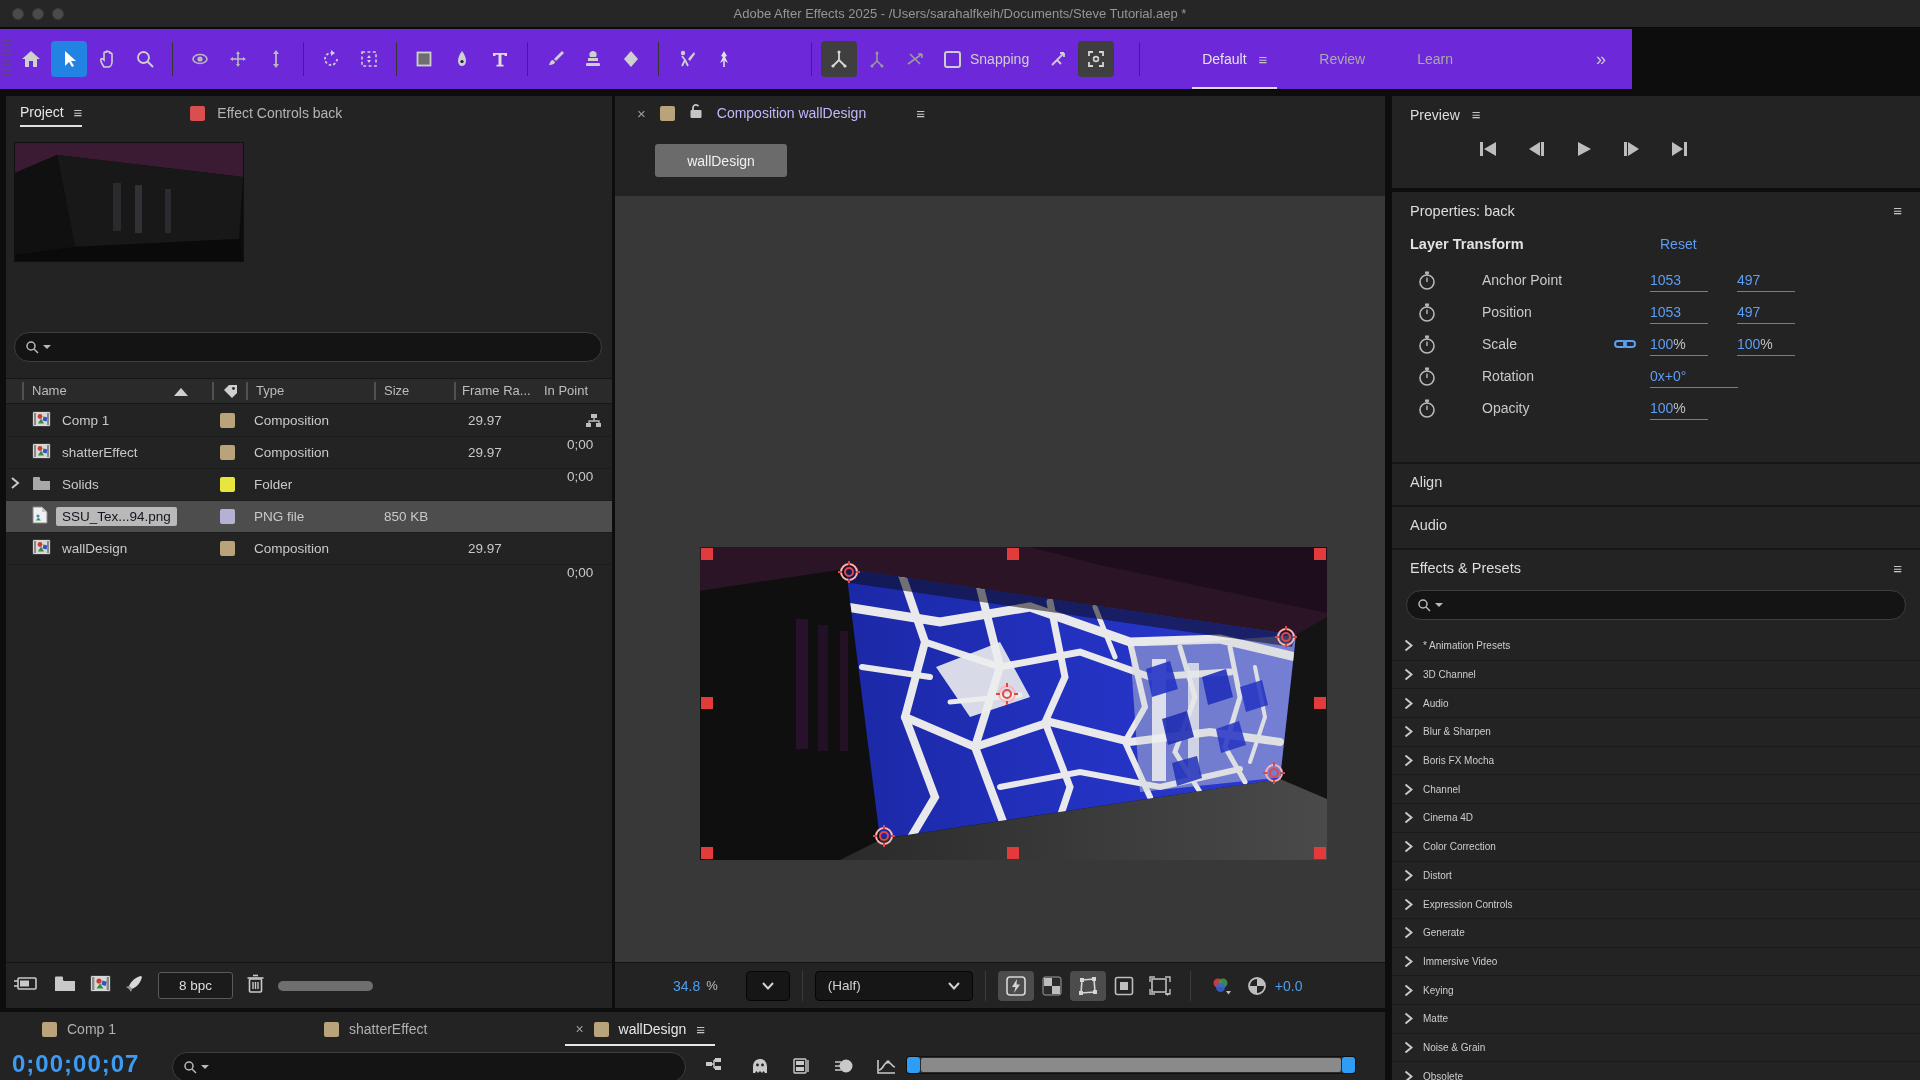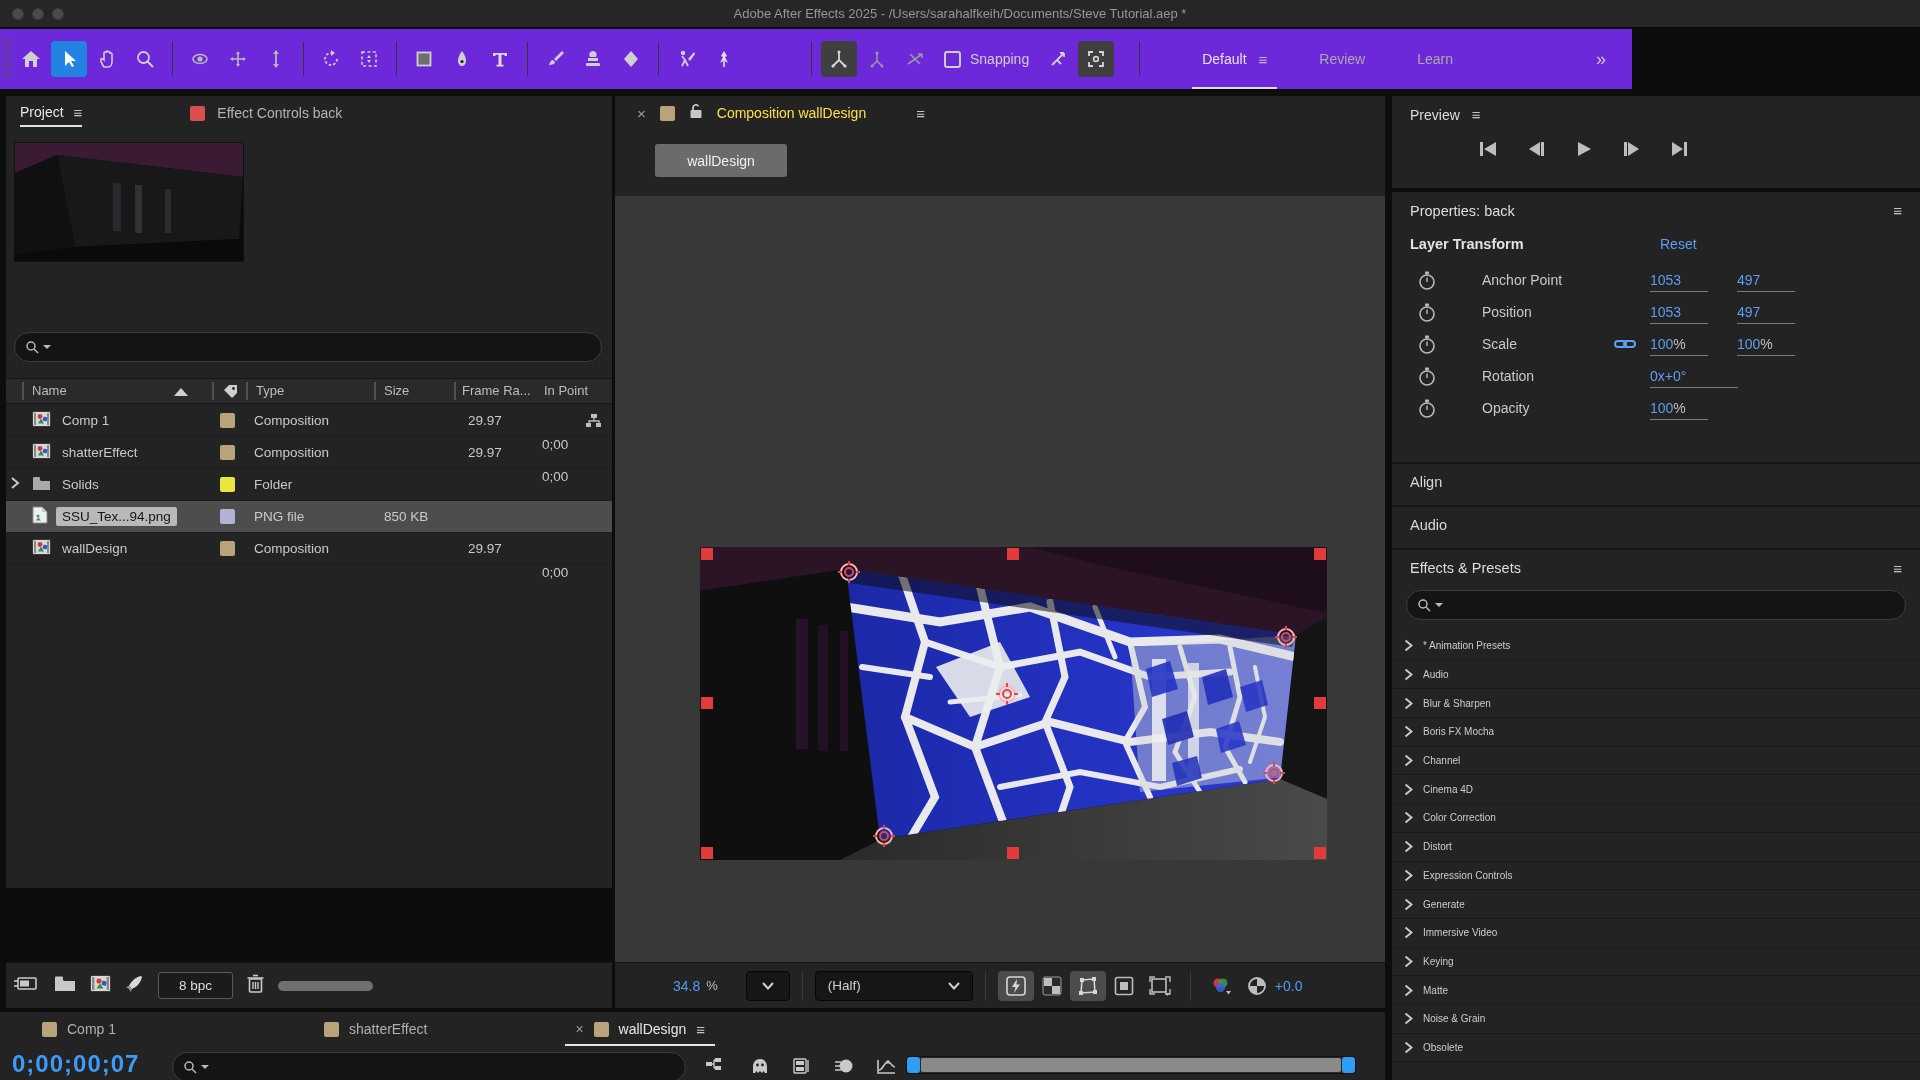--- a/index.html
+++ b/index.html
@@ -43,21 +43,21 @@
   .panel-tabs { display:flex; align-items:center; height:34px; padding-left:14px; }
   .ptab { color:#e6e6e6; font-size:14px; display:flex; gap:10px; align-items:center;
     position:relative; padding-bottom:2px; }
   .ptab .menu { color:#c4c4c4; font-size:15px; }
   .ptab.active::after { content:""; position:absolute; left:0; right:0; bottom:-4px;
     height:2px; background:#e0e0e0; }
   .ptab-dim { color:#b4b4b4; font-size:14px; }
   .sq { width:15px; height:15px; border-radius:2px; display:inline-block; }
 
   
-  #project-panel { left:6px; top:96px; width:606px; height:792px; }
+  #project-panel { left:6px; top:96px; width:606px; height:912px; }
   .proj-thumb { position:absolute; left:8px; top:46px; width:230px; height:120px;
     border:1px solid #101010; }
   .proj-info { position:absolute; left:252px; top:48px; font-size:13.5px; color:#d6d6d6; line-height:20px; }
   .proj-info .caret { font-size:9px; color:#cfcfcf; }
   .search-field { position:absolute; background:#141414; border:1px solid #3d3d3d;
     border-radius:15px; display:flex; align-items:center; padding-left:10px; gap:4px; }
   #proj-search { left:8px; top:236px; width:588px; height:30px; }
   .mag svg { display:block; }
   .chev-dn { width:0; height:0; border-left:4px solid transparent; border-right:4px solid transparent;
     border-top:4px solid #b9b9b9; }
@@ -73,21 +73,21 @@
     display:flex; align-items:center; font-size:13.5px; color:#c9c9c9; }
   .prow.sel { background:#4d4d4d; }
   .prow .expander { position:absolute; left:4px; }
   .prow .ricon { position:absolute; left:26px; }
   .prow .rname { position:absolute; left:56px; }
   .prow.sel .rname { background:#b9b9b9; color:#15151f; padding:2px 6px; border-radius:2px; left:50px; }
   .prow .rtag { position:absolute; left:214px; }
   .prow .rtype { position:absolute; left:248px; }
   .prow .rsize { position:absolute; left:378px; }
   .prow .rframe { position:absolute; left:462px; }
-  .prow .rin { position:absolute; left:536px;margin-top:48px; }
+  .prow .rin { position:absolute; left:561px;margin-top:48px; }
   .prow .rflow { position:absolute; left:580px; top:9px; }
   .proj-bottom { position:absolute; left:0; top:866px; width:606px; height:46px;
     background:#232323; border-top:1px solid #141414; display:flex; align-items:center; gap:14px; padding-left:8px; }
   .bpc-btn { border:1px solid #5a5a5a; border-radius:3px; background:#1b1b1b; color:#dedede;
     font-size:13.5px; padding:5px 20px; }
   .scroll-pill { width:95px; height:10px; border-radius:5px; background:#6f6f6f; }
 
   
   #viewer-panel { left:615px; top:96px; width:770px; height:912px; }
   .viewer-paste { position:absolute; left:0; top:100px; width:770px; height:766px; background:#383838; }
@@ -534,21 +534,21 @@
   <div class="panel" id="viewer-panel">
     <div class="panel-tabs" style="padding-left:22px; gap:14px">
       <span style="color:#9e9e9e; font-size:15px">×</span>
       <span class="sq" style="background:#b9a37a"></span>
       <span>
         <svg width="14" height="16" viewBox="0 0 14 16">
             <rect x="1.5" y="7" width="11" height="8" rx="1" fill="#c6c6c6"></rect>
             <path d="M4 7 V4.5 A3 3 0 0 1 9.5 3.2" fill="none" stroke="#c6c6c6" stroke-width="1.8"></path>
           </svg>
       </span>
-      <span style="color:#fde047; font-size:14px">Composition wallDesign</span>
+      <span style="color:#c4b5fd; font-size:14px">Composition wallDesign</span>
       <span class="menu-glyph" style="margin-left:36px">≡</span>
     </div>
 
     <div class="comp-btn">wallDesign</div>
     <div class="viewer-paste"></div>
 
     <div class="viewer-img">
       <svg width="627" height="313" viewBox="0 0 627 313">
         <defs>
           <linearGradient id="floorGrad" x1="0" y1="0" x2="1" y2="0">
@@ -933,20 +933,26 @@
       <div class="fx-item">
           <svg width="9" height="13" viewBox="0 0 9 13">
             <polyline points="1.5,1.5 7.5,6.5 1.5,11.5" fill="none" stroke="#c9c9c9" stroke-width="2"></polyline>
           </svg>
           <span>* Animation Presets</span>
         </div>
       <div class="fx-item">
           <svg width="9" height="13" viewBox="0 0 9 13">
             <polyline points="1.5,1.5 7.5,6.5 1.5,11.5" fill="none" stroke="#c9c9c9" stroke-width="2"></polyline>
           </svg>
+          <span>3D Channel</span>
+        </div>
+      <div class="fx-item">
+          <svg width="9" height="13" viewBox="0 0 9 13">
+            <polyline points="1.5,1.5 7.5,6.5 1.5,11.5" fill="none" stroke="#c9c9c9" stroke-width="2"></polyline>
+          </svg>
           <span>Audio</span>
         </div>
       <div class="fx-item">
           <svg width="9" height="13" viewBox="0 0 9 13">
             <polyline points="1.5,1.5 7.5,6.5 1.5,11.5" fill="none" stroke="#c9c9c9" stroke-width="2"></polyline>
           </svg>
           <span>Blur &amp; Sharpen</span>
         </div>
       <div class="fx-item">
           <svg width="9" height="13" viewBox="0 0 9 13">

